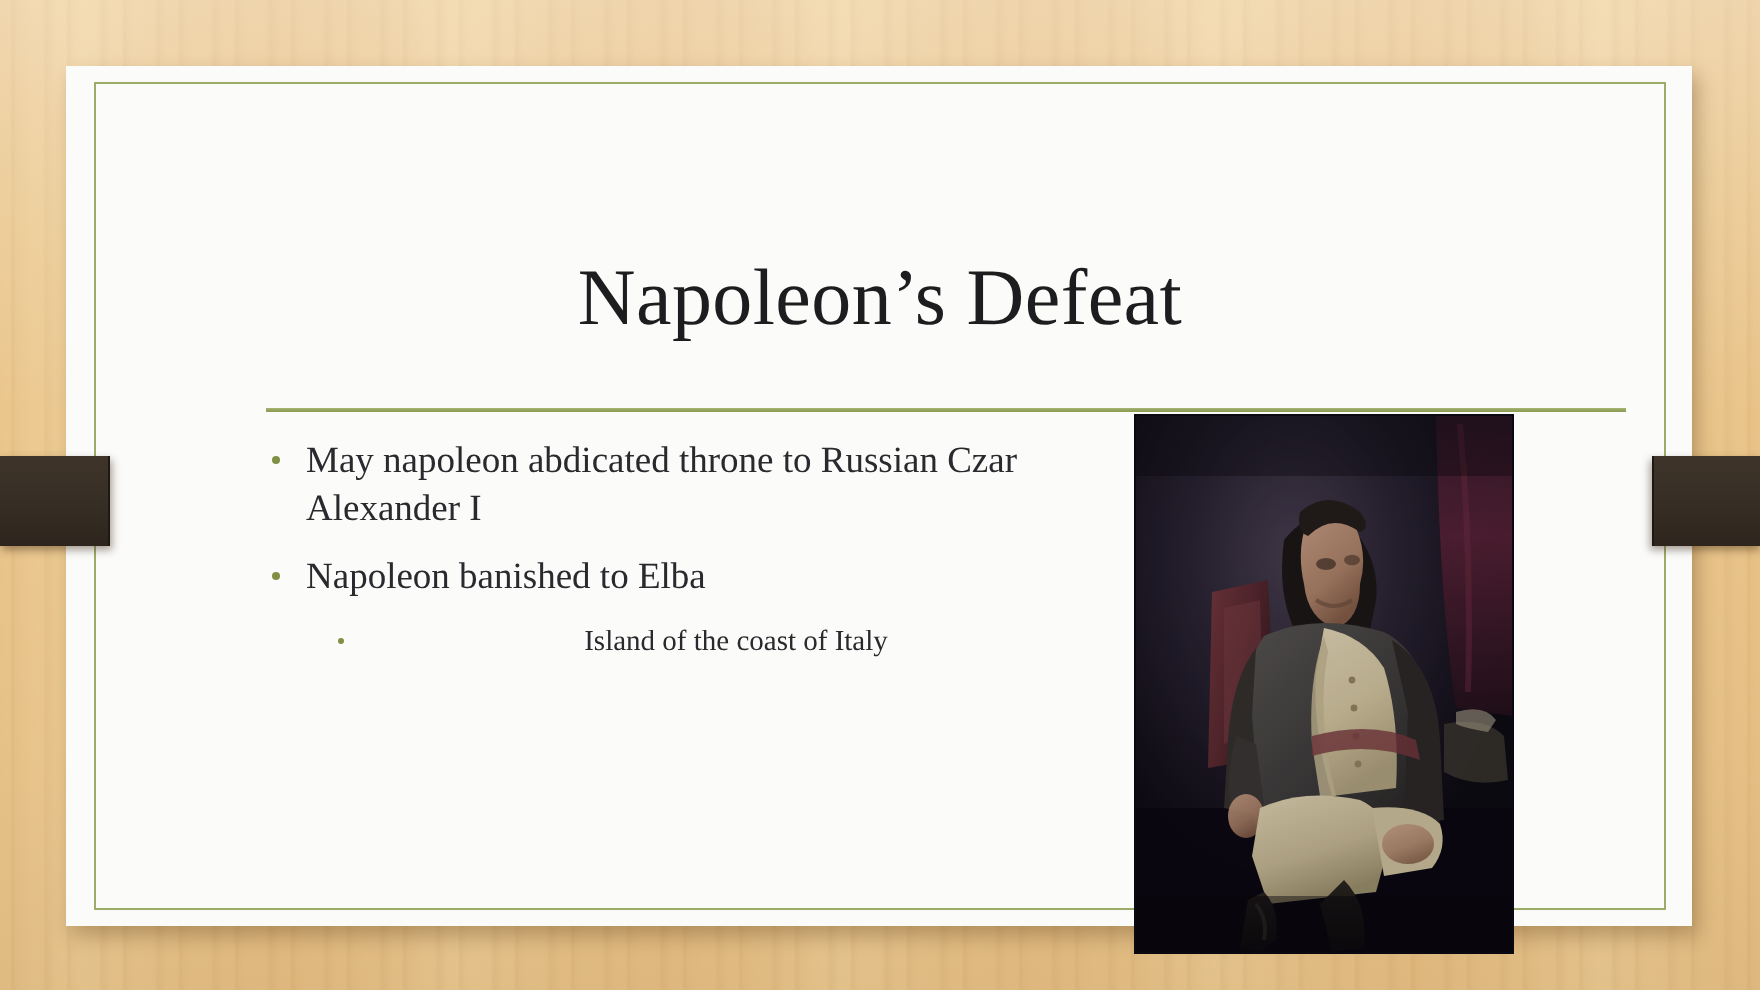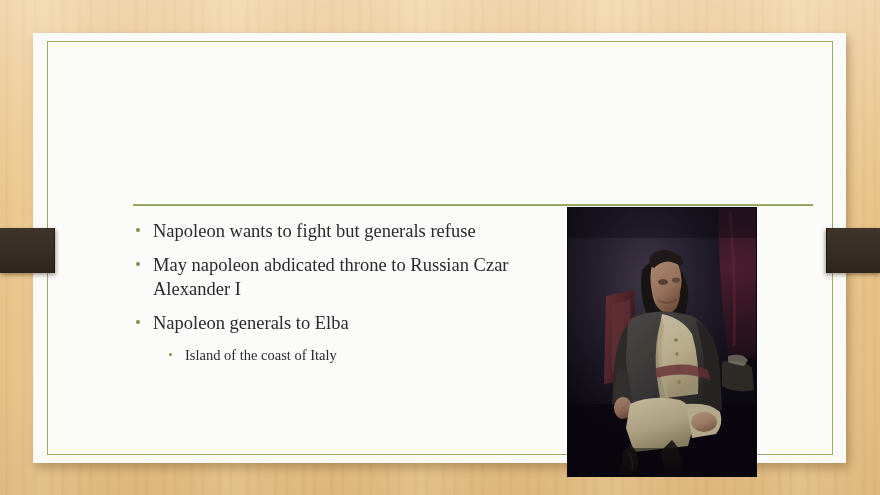--- a/index.html
+++ b/index.html
@@ -143,20 +143,21 @@
     border-radius: 50%;
     background: #7f8f44;
   }
   .bullet.sub {
     padding-left: 54px;
     font-size: 14.5px;
     line-height: 20px;
     margin-top: 4px;
     margin-bottom: 12px;
     color: #2a2a2e;
+    text-align: center;
   }
   .bullet.sub::before {
     left: 38px;
     top: 8px;
     width: 3px;
     height: 3px;
     background: #7f8f44;
   }
 
   
@@ -177,27 +178,27 @@
 <body>
 
 <div id="stage">
 
   <div id="slide-shadow"></div>
 
   <div id="slide">
 
     <div id="slide-frame"></div>
 
+    <div id="title">Napoleon’s Defeat</div>
 
     <div id="title-rule"></div>
 
     <div id="body">
-      <div class="bullet">Napoleon wants to fight but generals refuse</div>
       <div class="bullet">May napoleon abdicated throne to Russian Czar Alexander I</div>
-      <div class="bullet">Napoleon generals to Elba</div>
+      <div class="bullet">Napoleon banished to Elba</div>
       <div class="bullet sub">Island of the coast of Italy</div>
     </div>
 
     <div id="painting">
       <svg width="188" height="268" viewBox="0 0 188 268" xmlns="http://www.w3.org/2000/svg">
         <defs>
           <radialGradient id="glow" cx="42%" cy="26%" r="62%">
             <stop offset="0%" stop-color="#4a4152"></stop>
             <stop offset="45%" stop-color="#2a2433"></stop>
             <stop offset="100%" stop-color="#0d0b12"></stop>

